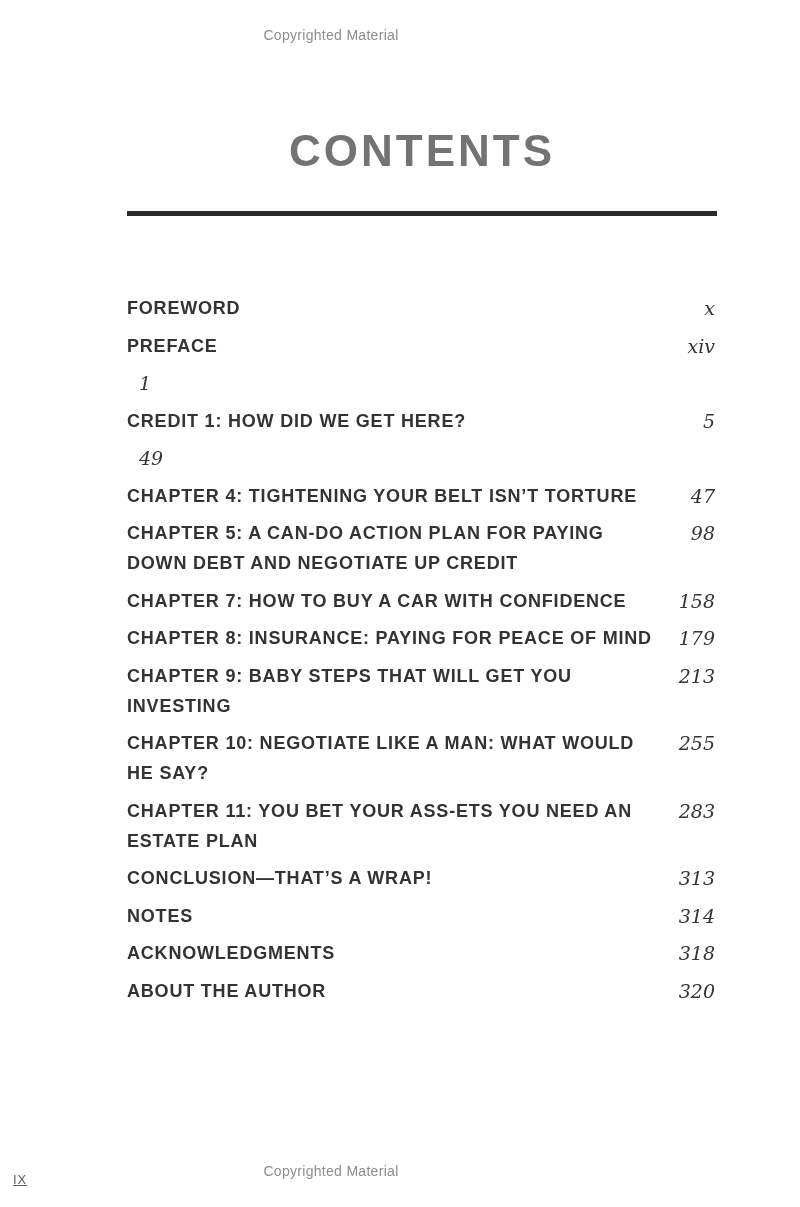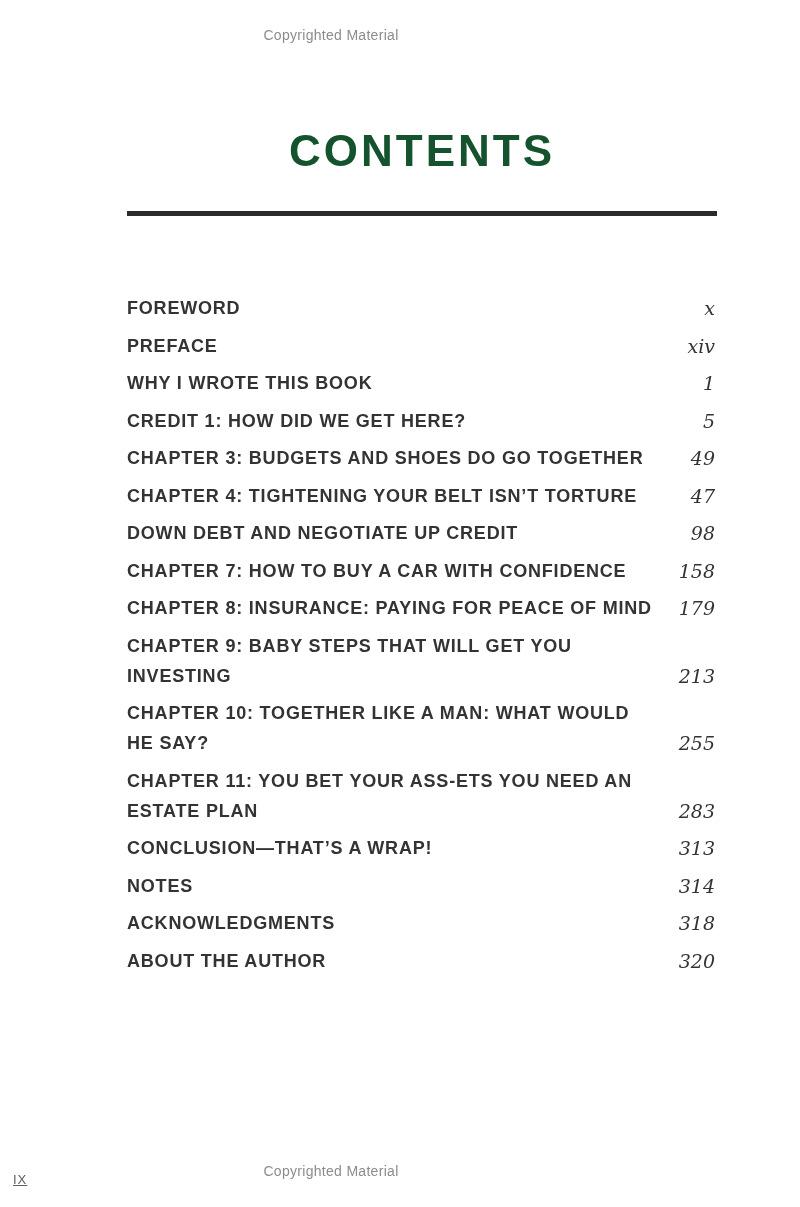--- a/index.html
+++ b/index.html
@@ -31,42 +31,41 @@
     position: absolute;
     top: 129px;
     left: 127px;
     width: 590px;
     margin: 0;
     text-align: center;
     font-size: 44px;
     line-height: 1;
     font-weight: bold;
     letter-spacing: 3px;
-    color: #14532d;
+    color: #737373;
   }
 
   .rule {
     position: absolute;
     top: 211px;
     left: 127px;
     width: 590px;
     height: 5px;
     background: #2b2b2b;
   }
 
   .toc {
     position: absolute;
     top: 293px;
     left: 127px;
     width: 588px;
   }
   .toc-row {
     display: flex;
     justify-content: space-between;
-    align-items: flex-end;
     margin-bottom: 7.5px;
   }
   .toc-label {
     font-weight: bold;
     font-size: 18px;
     line-height: 30px;
     letter-spacing: 0.8px;
     color: #333333;
   }
   .toc-label .it { }
@@ -106,45 +105,40 @@
       </div>
       <div class="toc-page">x</div>
     </div>
     <div class="toc-row">
       <div class="toc-label">
         <div><span>PREFACE</span></div>
       </div>
       <div class="toc-page">xiv</div>
     </div>
     <div class="toc-row">
-      <div class="toc-label">
-        <div><span>WHY I WROTE THIS BOOK</span></div>
-      </div>
       <div class="toc-page">1</div>
     </div>
     <div class="toc-row">
       <div class="toc-label">
         <div><span>CREDIT 1: HOW DID WE GET HERE?</span></div>
       </div>
       <div class="toc-page">5</div>
     </div>
     <div class="toc-row">
-      <div class="toc-label">
-        <div><span>CHAPTER 3: BUDGETS AND SHOES DO GO TOGETHER</span></div>
-      </div>
       <div class="toc-page">49</div>
     </div>
     <div class="toc-row">
       <div class="toc-label">
         <div><span>CHAPTER 4: TIGHTENING YOUR BELT ISN’T TORTURE</span></div>
       </div>
       <div class="toc-page">47</div>
     </div>
     <div class="toc-row">
       <div class="toc-label">
+        <div><span>CHAPTER 5: A CAN-DO ACTION PLAN FOR PAYING</span></div>
         <div><span>DOWN DEBT AND NEGOTIATE UP CREDIT</span></div>
       </div>
       <div class="toc-page">98</div>
     </div>
     <div class="toc-row">
       <div class="toc-label">
         <div><span>CHAPTER 7: HOW TO BUY A CAR WITH CONFIDENCE</span></div>
       </div>
       <div class="toc-page">158</div>
     </div>
@@ -155,21 +149,21 @@
       <div class="toc-page">179</div>
     </div>
     <div class="toc-row">
       <div class="toc-label">
         <div><span>CHAPTER 9: BABY STEPS THAT WILL GET YOU INVESTING</span></div>
       </div>
       <div class="toc-page">213</div>
     </div>
     <div class="toc-row">
       <div class="toc-label">
-        <div><span>CHAPTER 10: TOGETHER LIKE A MAN: WHAT WOULD</span></div>
+        <div><span>CHAPTER 10: NEGOTIATE LIKE A MAN: WHAT WOULD</span></div>
         <div><span class="it">HE</span><span> SAY?</span></div>
       </div>
       <div class="toc-page">255</div>
     </div>
     <div class="toc-row">
       <div class="toc-label">
         <div><span>CHAPTER 11: YOU BET YOUR ASS-ETS YOU NEED AN</span></div>
         <div><span>ESTATE PLAN</span></div>
       </div>
       <div class="toc-page">283</div>

